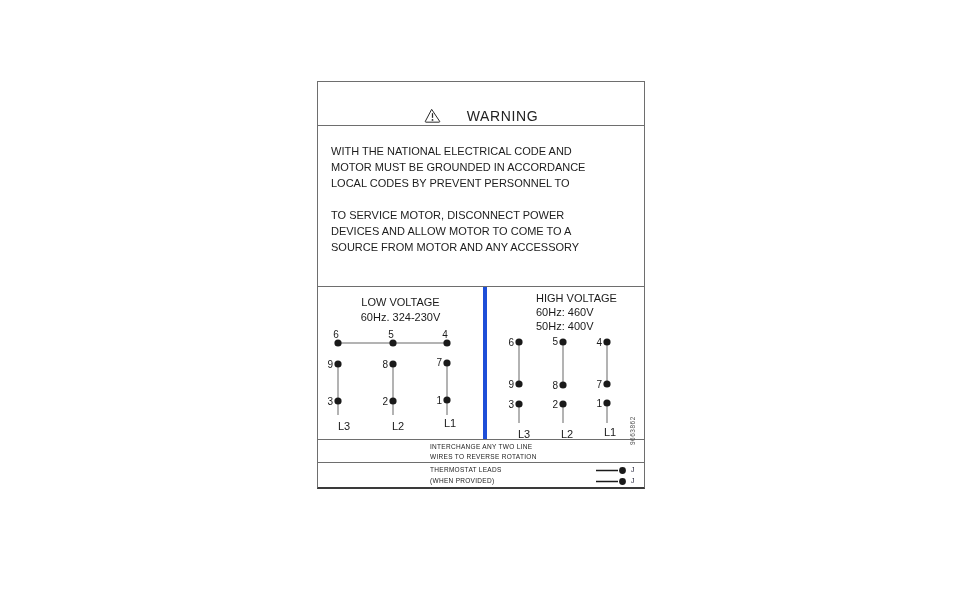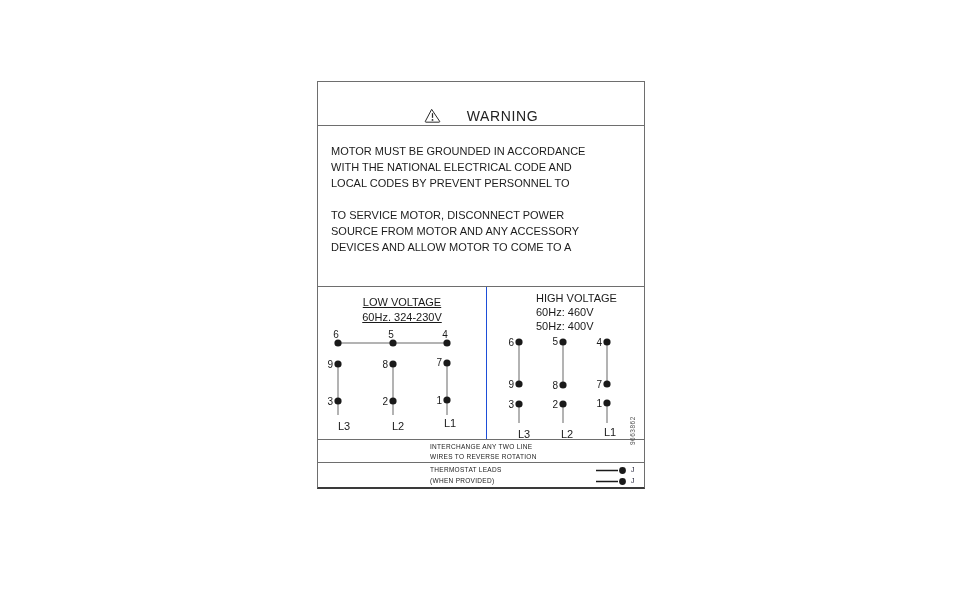--- a/index.html
+++ b/index.html
@@ -15,21 +15,21 @@
   .hdr-title{font-size:14px;letter-spacing:0.6px;color:#222;}
   .tri-icon{display:block;}
   
   .text-section{height:163px;border-bottom:1px solid #6e6e6e;
                 padding:17px 8px 0 13px;box-sizing:content-box;}
   .para{font-size:11px;line-height:16px;color:#1c1c1c;}
   .para + .para{margin-top:16px;}
   
   .diagram-section{height:173px;border-bottom:1px solid #6e6e6e;display:flex;}
   .col{position:relative;box-sizing:border-box;}
-  .low-col{width:169px;border-right:1px solid #1d4ed8;text-decoration:underline;}
+  .low-col{width:169px;border-right:4px solid #1d4ed8;}
   .high-col{flex:1;}
   .low-headings{text-align:center;padding-top:8px;font-size:11px;line-height:15px;}
   .high-headings{padding-top:4px;padding-left:49px;font-size:11px;line-height:14px;}
   .diag-svg{position:absolute;left:0;top:0;}
   .tnum{font-size:10px;fill:#1a1a1a;}
   .llab{font-size:11px;fill:#1a1a1a;}
   .pnum{font-size:6.5px;fill:#555;letter-spacing:0.5px;}
   
   .notes-row{height:21px;border-bottom:1px solid #6e6e6e;padding:2px 0 0 112px;
              font-size:6.5px;line-height:10px;letter-spacing:0.3px;color:#222;}
@@ -48,28 +48,28 @@
       <svg class="tri-icon" width="17" height="15" viewBox="0 0 20 18">
         <path d="M9 1.6 L18.6 16 Q19 17 17.8 17 L2.2 17 Q1 17 1.4 16 Z" fill="none" stroke="#2a2a2a" stroke-width="1.2" stroke-linejoin="round"></path>
         <line x1="10" y1="6.2" x2="10" y2="11.8" stroke="#2a2a2a" stroke-width="1.5"></line>
         <circle cx="10" cy="14.3" r="1.1" fill="#2a2a2a"></circle>
       </svg>
       <span class="hdr-title">WARNING</span>
     </div>
 
     <div class="text-section">
       <div class="para">
+        <div>WITH THE NATIONAL ELECTRICAL CODE AND</div>
         <div>MOTOR MUST BE GROUNDED IN ACCORDANCE</div>
-        <div>WITH THE NATIONAL ELECTRICAL CODE AND</div>
         <div>LOCAL CODES BY PREVENT PERSONNEL TO</div>
       </div>
       <div class="para">
         <div>TO SERVICE MOTOR, DISCONNECT POWER</div>
+        <div>DEVICES AND ALLOW MOTOR TO COME TO A</div>
         <div>SOURCE FROM MOTOR AND ANY ACCESSORY</div>
-        <div>DEVICES AND ALLOW MOTOR TO COME TO A</div>
       </div>
     </div>
 
     <div class="diagram-section">
 
       <div class="col low-col">
         <div class="low-headings">
           <div>LOW VOLTAGE</div>
           <div>60Hz. 324-230V</div>
         </div>

